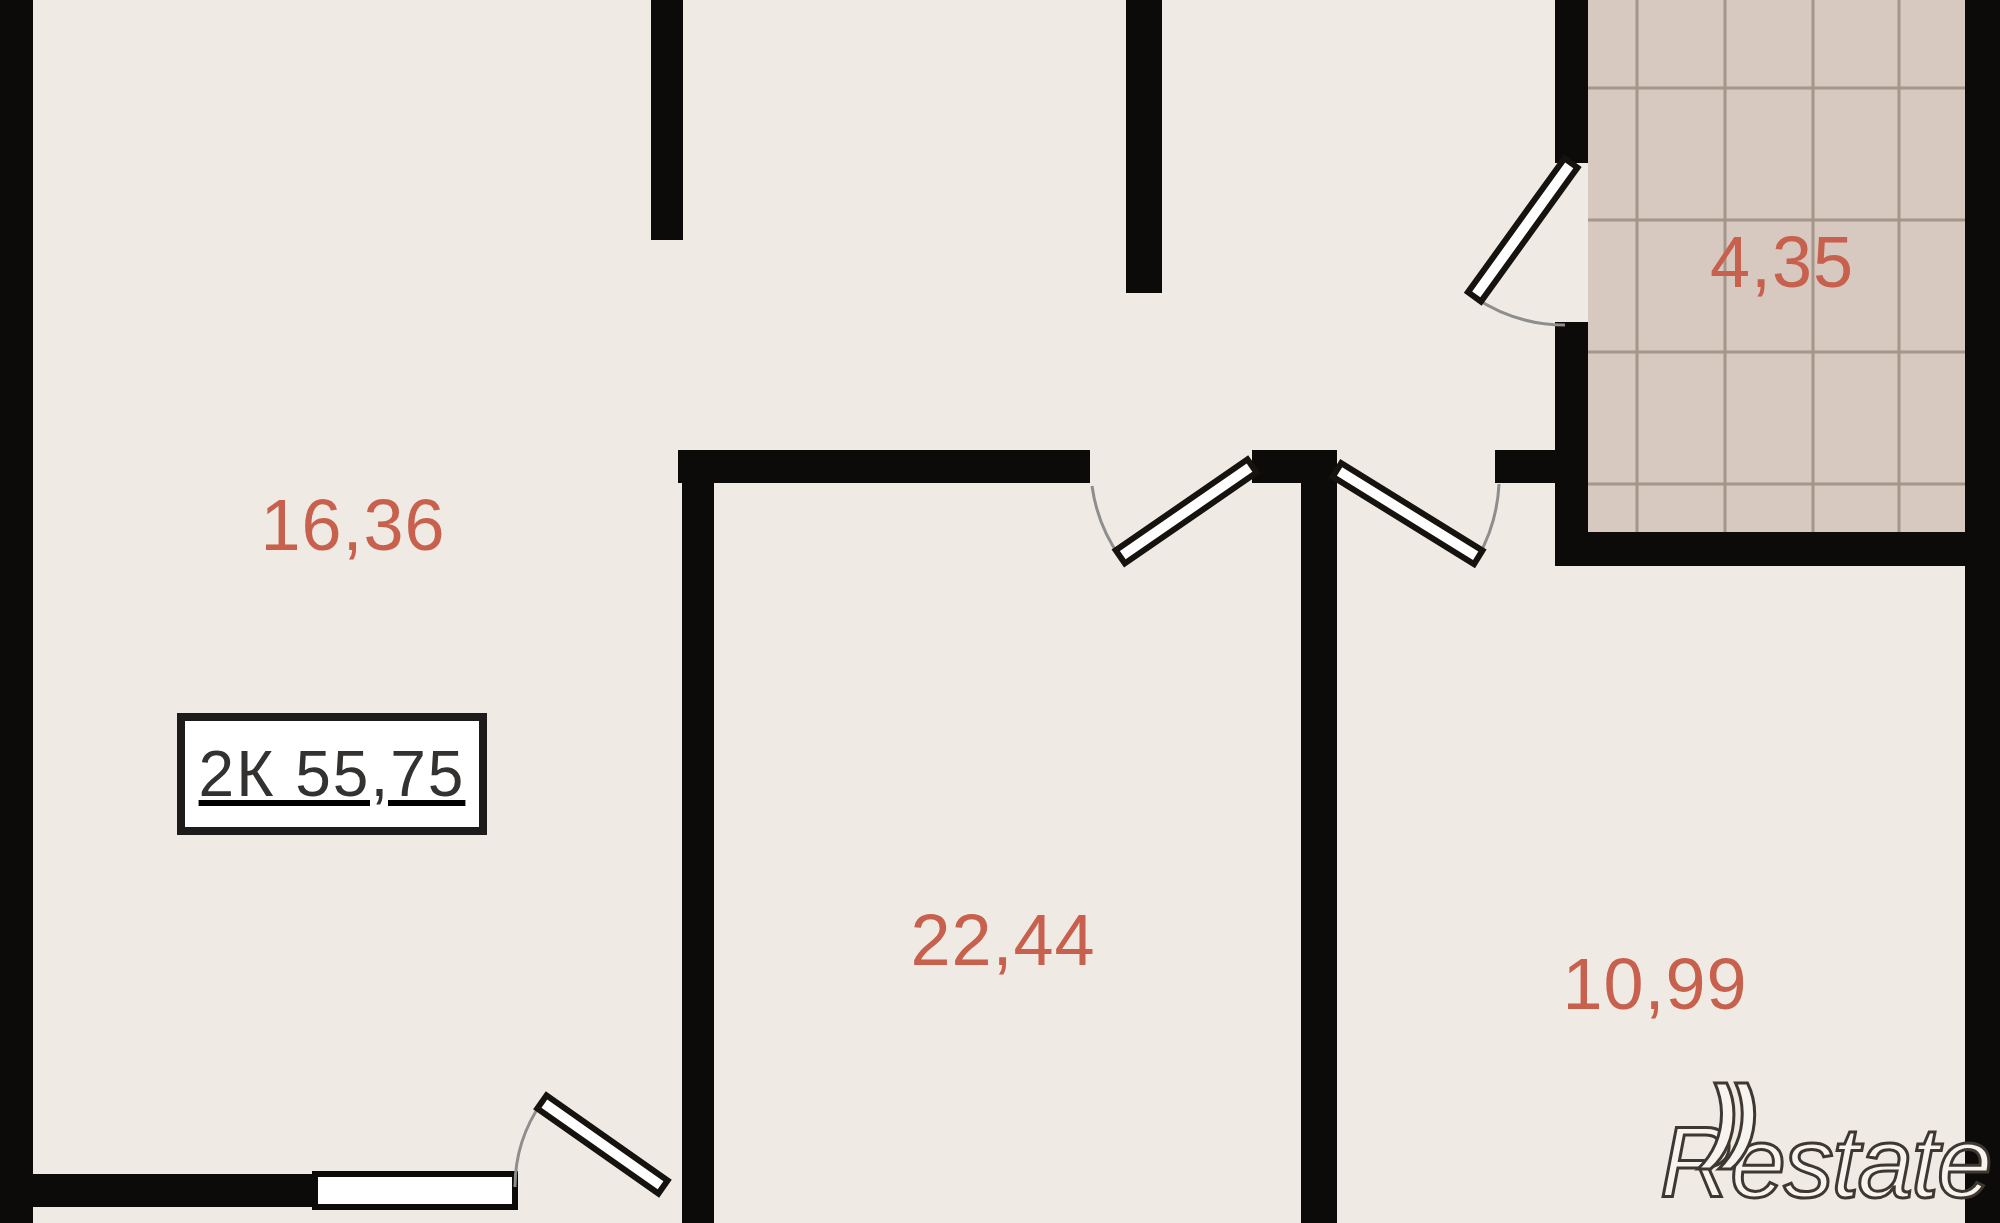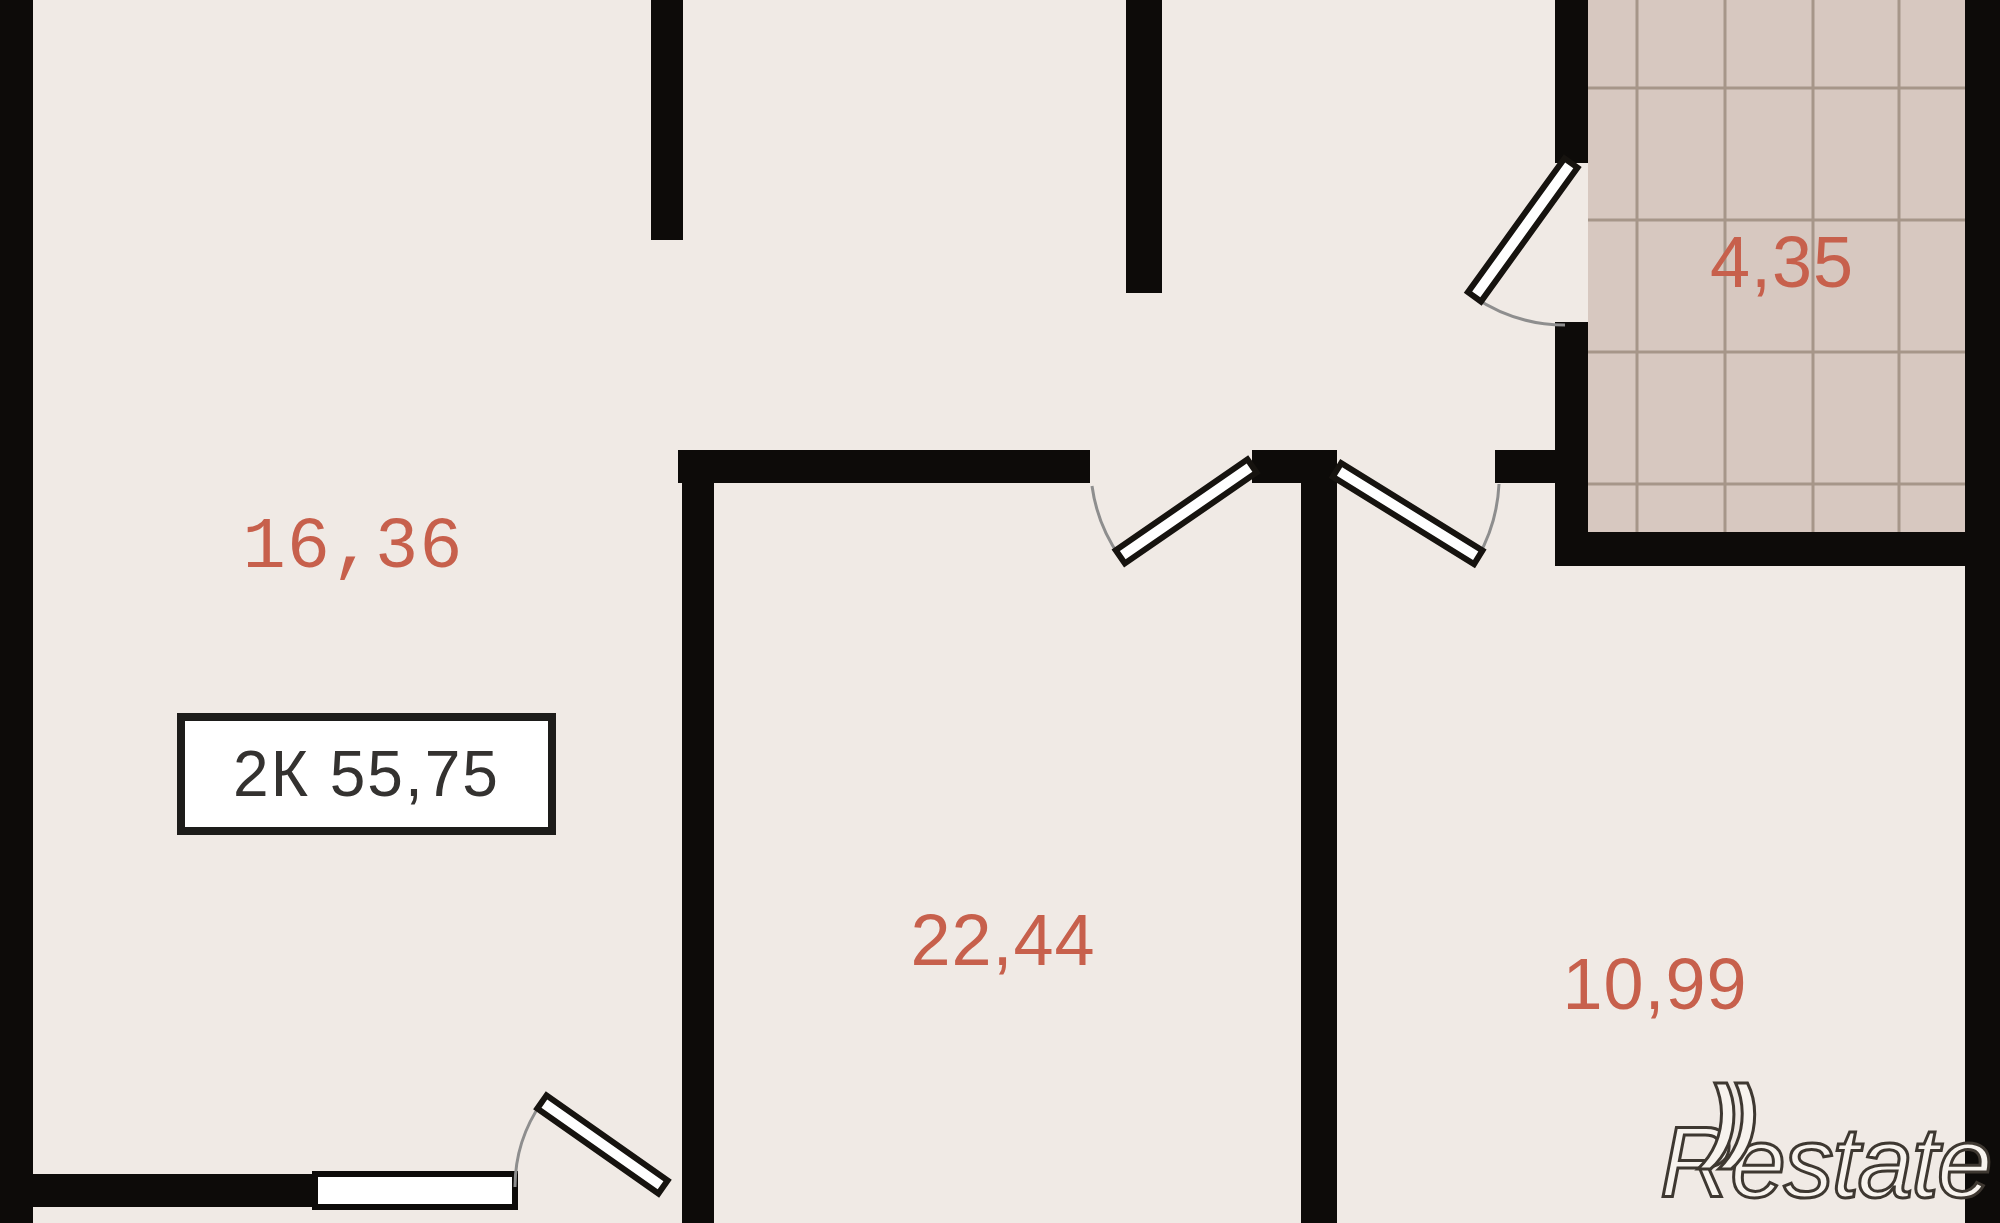--- a/index.html
+++ b/index.html
@@ -35,28 +35,29 @@
     font-size: 72px;
     letter-spacing: 1px;
     color: var(--area-label, #c7604c);
     white-space: nowrap;
     line-height: 1;
   }
   .unit-box {
     position: absolute;
     left: 177px;
     top: 713px;
-    width: 379px;
+    width: 310px;
     height: 122px;
     box-sizing: border-box;
     background: var(--unit-box-fill, #ffffff);
     border: 8px solid var(--unit-box-border, #1d1c1a);
     display: flex;
     align-items: center;
     justify-content: center;
+    text-decoration: underline;
   }
   .unit-box span {
     font-size: 64px;
     letter-spacing: 2px;
     color: var(--unit-box-text, #343230);
     white-space: nowrap;
   }
   .watermark {
     position: absolute;
     left: 1660px;
@@ -141,21 +142,21 @@
     </g>
 
     <g>
       <path class="door-arc" d="M 1474 297 A 163 163 0 0 0 1565 325"></path>
       <g transform="rotate(125.8 1571 163)">
         <rect class="door-leaf" x="1571" y="155" width="165" height="16"></rect>
       </g>
     </g>
   </svg>
 
-  <div class="room-label" style="left:353px; top:548px;font-family:Liberation Mono, monospace;">16,36</div>
+  <div class="room-label" style="left:353px; top:525px;">16,36</div>
 
   <div class="room-label" style="left:1003px; top:940px;">22,44</div>
 
   <div class="room-label" style="left:1655px; top:984px;">10,99</div>
 
   <div class="room-label" style="left:1782px; top:262px;">4,35</div>
 
   <div class="unit-box">
     <span>2К 55,75</span>
   </div>

